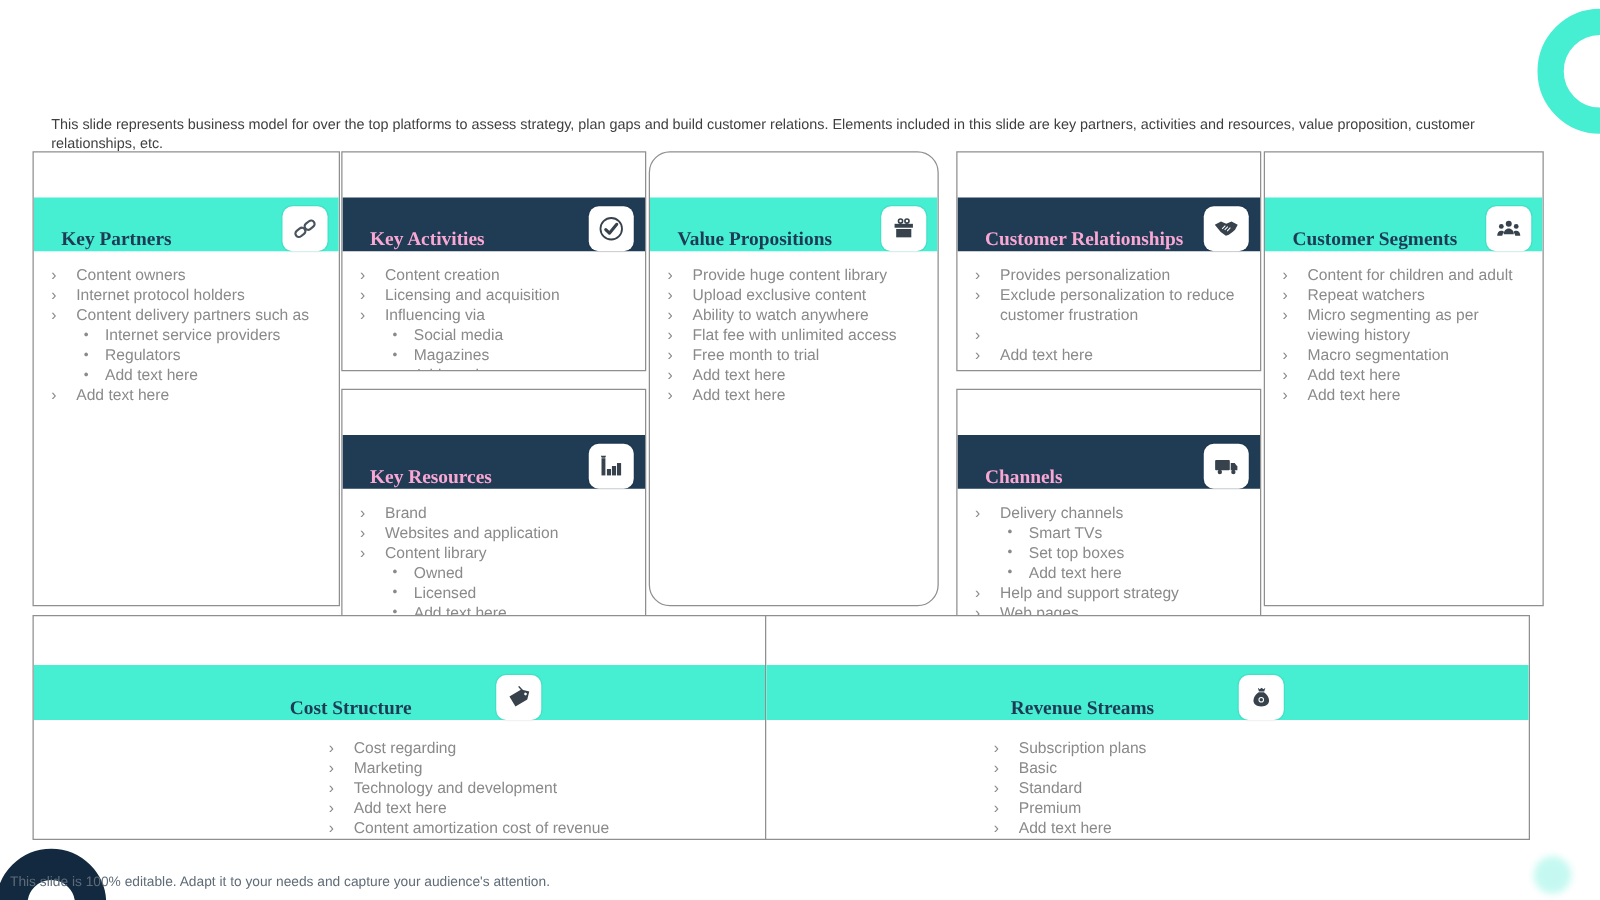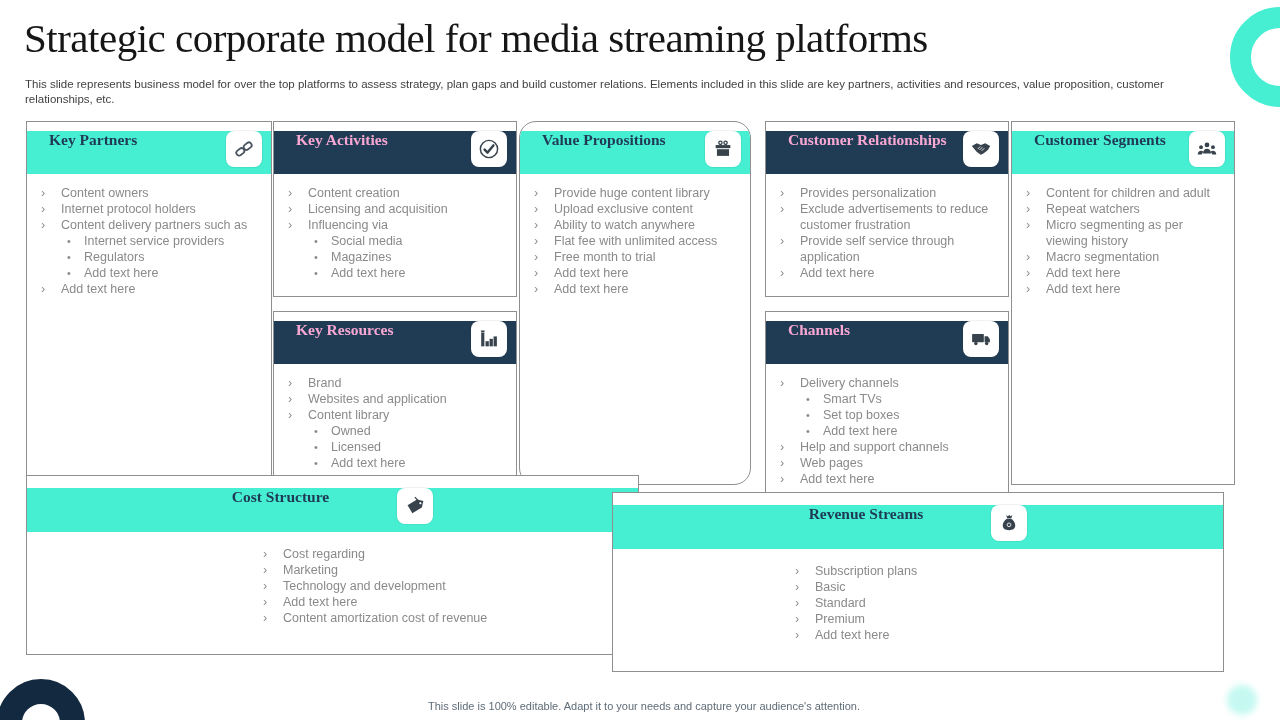--- a/index.html
+++ b/index.html
@@ -9,29 +9,29 @@
   
   .ring-tr{position:absolute;right:-50px;top:7px;width:100px;height:100px;
            border:21px solid #46EED2;border-radius:50%;box-sizing:border-box;}
   .ring-bl{position:absolute;left:-3px;top:679px;width:88px;height:88px;
            border:25px solid #12293F;border-radius:50%;box-sizing:border-box;}
   .dot-br{position:absolute;left:1227px;top:685px;width:30px;height:30px;border-radius:50%;
           background:#6FF0DC;opacity:.4;filter:blur(3px);}
 
   .title{position:absolute;left:24px;top:14px;margin:0;font-family:"Liberation Serif",serif;
          font-weight:400;font-size:41px;letter-spacing:-.5px;color:#161616;}
-  .subtitle{position:absolute;left:25px;top:77px;width:1192px;margin:0;
+  .subtitle{position:absolute;left:25px;top:77px;width:1192px;margin:16px;
             font-size:11.5px;line-height:15px;color:#3f3f3f;}
-  .footer{position:absolute;left:8px;right:0;top:700px;margin:0;text-align:center;
+  .footer{position:absolute;left:8px;right:0;top:700px;margin:0;
           font-size:11px;color:#5f6c78;}
 
   
   .box{position:absolute;background:#fff;border:1px solid #8f8f8f;box-sizing:border-box;
        padding-top:9px;overflow:hidden;}
-  .box-header{height:43px;display:flex;align-items:flex-start;padding:0 9px 0 22px;box-sizing:border-box;}
+  .box-header{height:43px;display:flex;align-items:flex-end;padding:0 9px 0 22px;box-sizing:border-box;margin-top:27px;}
   .teal .box-header{background:#46EED2;}
   .navy .box-header{background:#203B54;}
   .box-title{font-family:"Liberation Serif",serif;font-weight:700;font-size:15.5px;flex:1;}
   .teal .box-title{color:#1F3A55;}
   .navy .box-title{color:#f9a8d4;}
   .box-icon{width:36px;height:36px;background:#fff;border-radius:8px;flex:0 0 36px;
             display:flex;align-items:center;justify-content:center;
             box-shadow:0 0 0 1px rgba(0,0,0,.05);}
   .box-icon svg{width:22px;height:22px;display:block;}
 
@@ -51,21 +51,21 @@
   .wide .box-list{margin-top:14px;}
 
   
   .pos-kp  {left:26px;  top:121px;width:246px;height:364px;}
   .pos-ka  {left:273px; top:121px;width:244px;height:176px;}
   .pos-kr  {left:273px; top:311px;width:244px;height:190px;}
   .pos-vp  {left:519px; top:121px;width:232px;height:364px;border-radius:17px;}
   .pos-cr  {left:765px; top:121px;width:244px;height:176px;}
   .pos-ch  {left:765px; top:311px;width:244px;height:214px;}
   .pos-cseg{left:1011px;top:121px;width:224px;height:364px;}
-  .pos-cost{left:26px;  top:475px;width:613px;height:180px;}
+  .pos-cost{left:26px;  top:492px;width:613px;height:180px;}
   .pos-rev {left:612px; top:492px;width:612px;height:180px;}
   .pos-cost .box-list{margin-left:222px;}
   .pos-rev  .box-list{margin-left:168px;}
 </style>
 </head>
 <body>
 
 <svg width="0" height="0" style="position:absolute" aria-hidden="true">
   <defs>
     <symbol id="link-icon" viewBox="0 0 24 24">
@@ -132,21 +132,20 @@
       <circle cx="12" cy="14" r="2" fill="none" stroke="#fff" stroke-width=".9"></circle>
     </symbol>
   </defs>
 </svg>
 
 <div class="slide">
   <div class="ring-tr"></div>
   <div class="ring-bl"></div>
   <div class="dot-br"></div>
 
-  <h1 class="title">Strategic corporate model for media streaming platforms</h1>
   <p class="subtitle">This slide represents business model for over the top platforms to assess strategy, plan gaps and build customer relations. Elements included in this slide are key partners, activities and resources, value proposition, customer relationships, etc.</p>
 
   <div class="box pos-kp teal">
   <div class="box-header">
     <span class="box-title">Key Partners</span>
     <span class="box-icon">
           <svg viewBox="0 0 24 24">
             <use href="#link-icon"></use>
           </svg>
         </span>
@@ -303,25 +302,24 @@
           </svg>
         </span>
   </div>
   <ul class="box-list">
         <li class="lv1">
           <span class="marker">›</span>
           <span class="txt">Provides personalization</span>
         </li>
         <li class="lv1">
           <span class="marker">›</span>
-          <span class="txt">Exclude advertisements to reduce customer frustration</span>
-        </li>
-        <li class="lv1">
-          <span class="marker">›</span>
-          <span class="txt">Provide self service through application</span>
+          <span class="txt">Exclude personalization to reduce customer frustration</span>
+        </li>
+        <li class="lv1">
+          <span class="marker">›</span>
         </li>
         <li class="lv1">
           <span class="marker">›</span>
           <span class="txt">Add text here</span>
         </li>
       </ul>
 </div>
   <div class="box pos-ch navy">
   <div class="box-header">
     <span class="box-title">Channels</span>
@@ -343,21 +341,21 @@
         <li class="lv2">
           <span class="marker">•</span>
           <span class="txt">Set top boxes</span>
         </li>
         <li class="lv2">
           <span class="marker">•</span>
           <span class="txt">Add text here</span>
         </li>
         <li class="lv1">
           <span class="marker">›</span>
-          <span class="txt">Help and support channels</span>
+          <span class="txt">Help and support strategy</span>
         </li>
         <li class="lv1">
           <span class="marker">›</span>
           <span class="txt">Web pages</span>
         </li>
         <li class="lv1">
           <span class="marker">›</span>
           <span class="txt">Add text here</span>
         </li>
       </ul>

